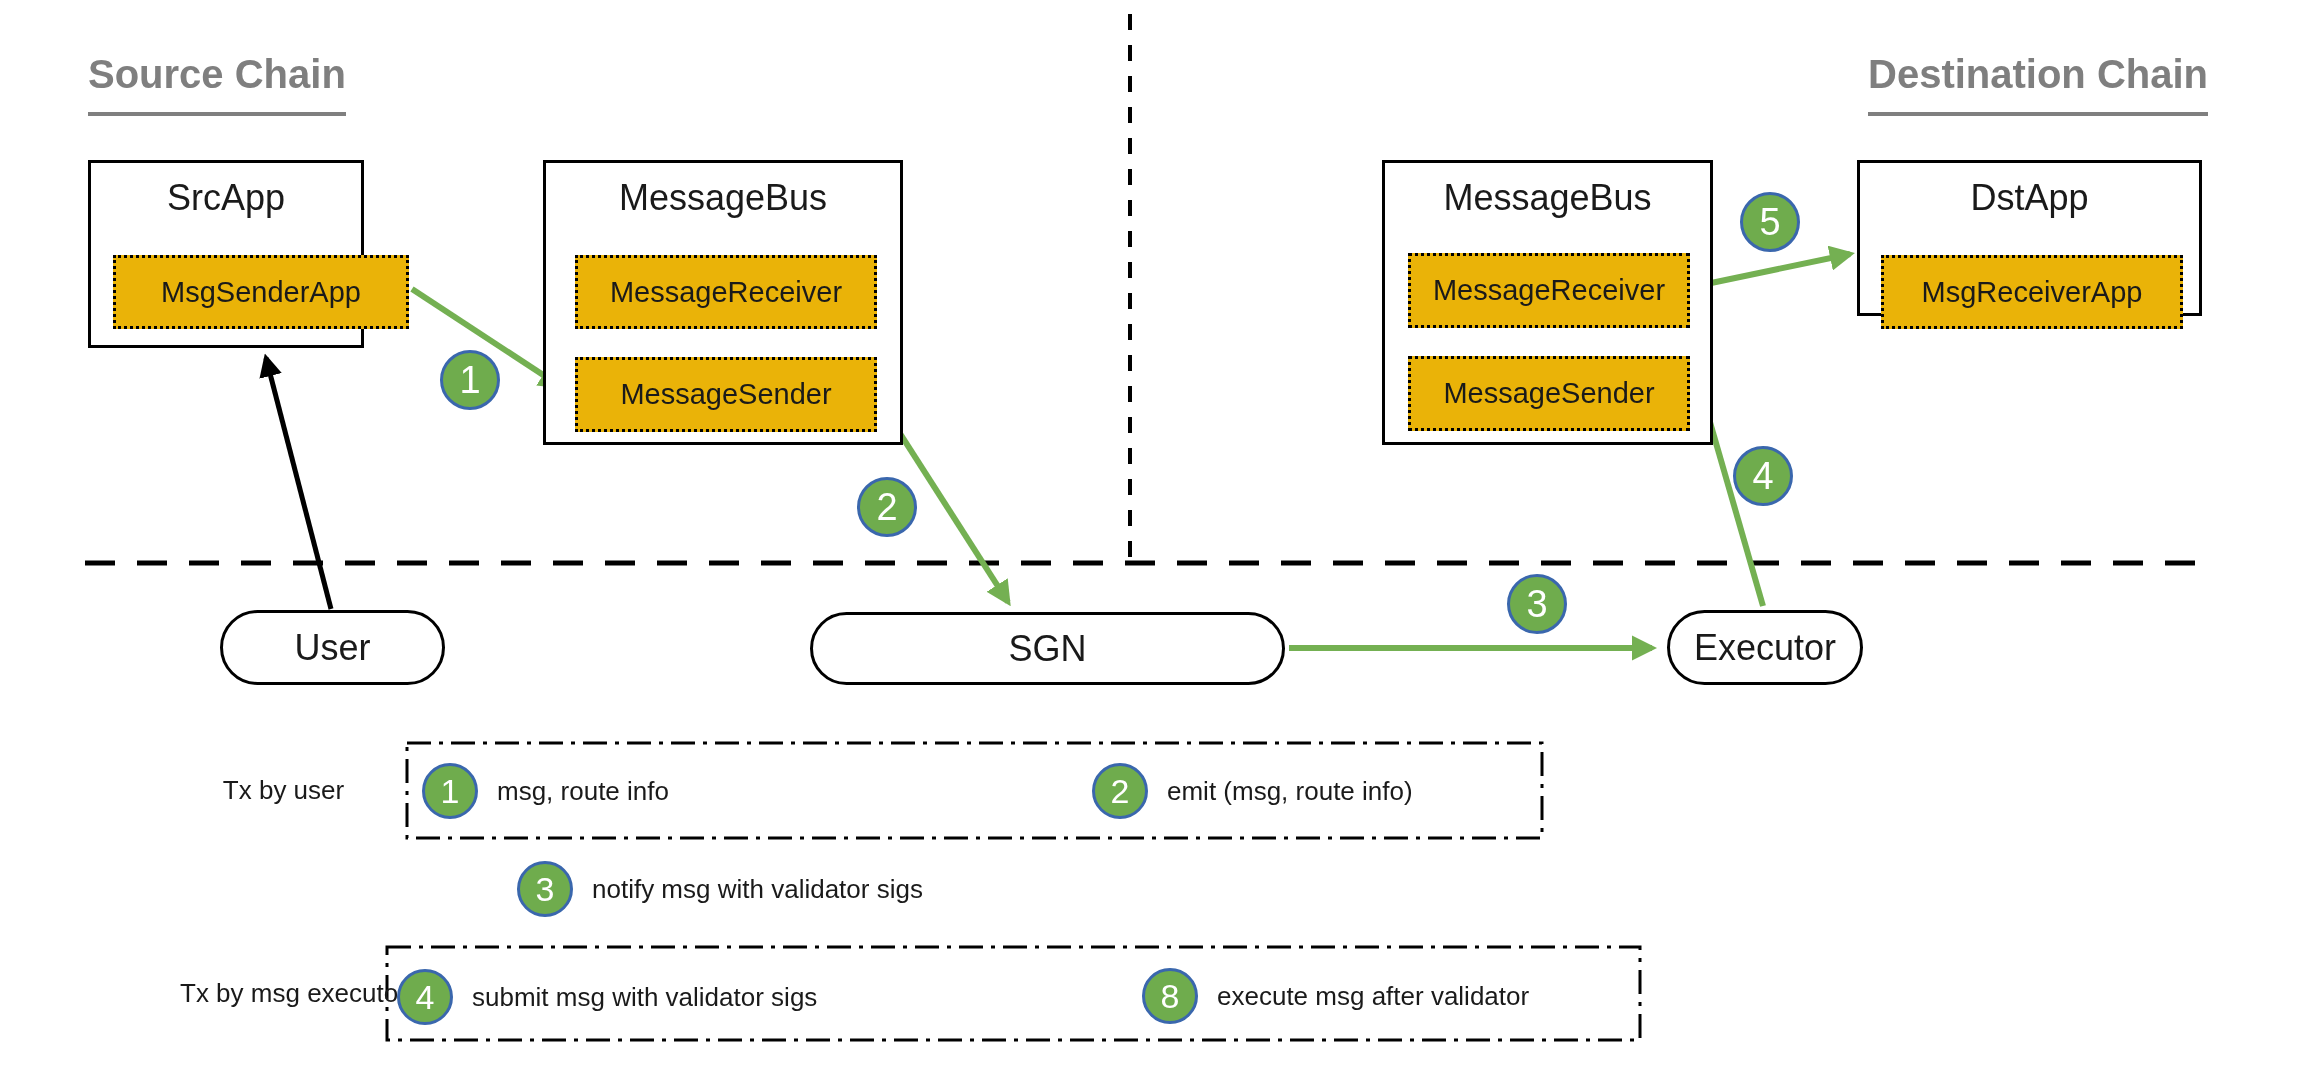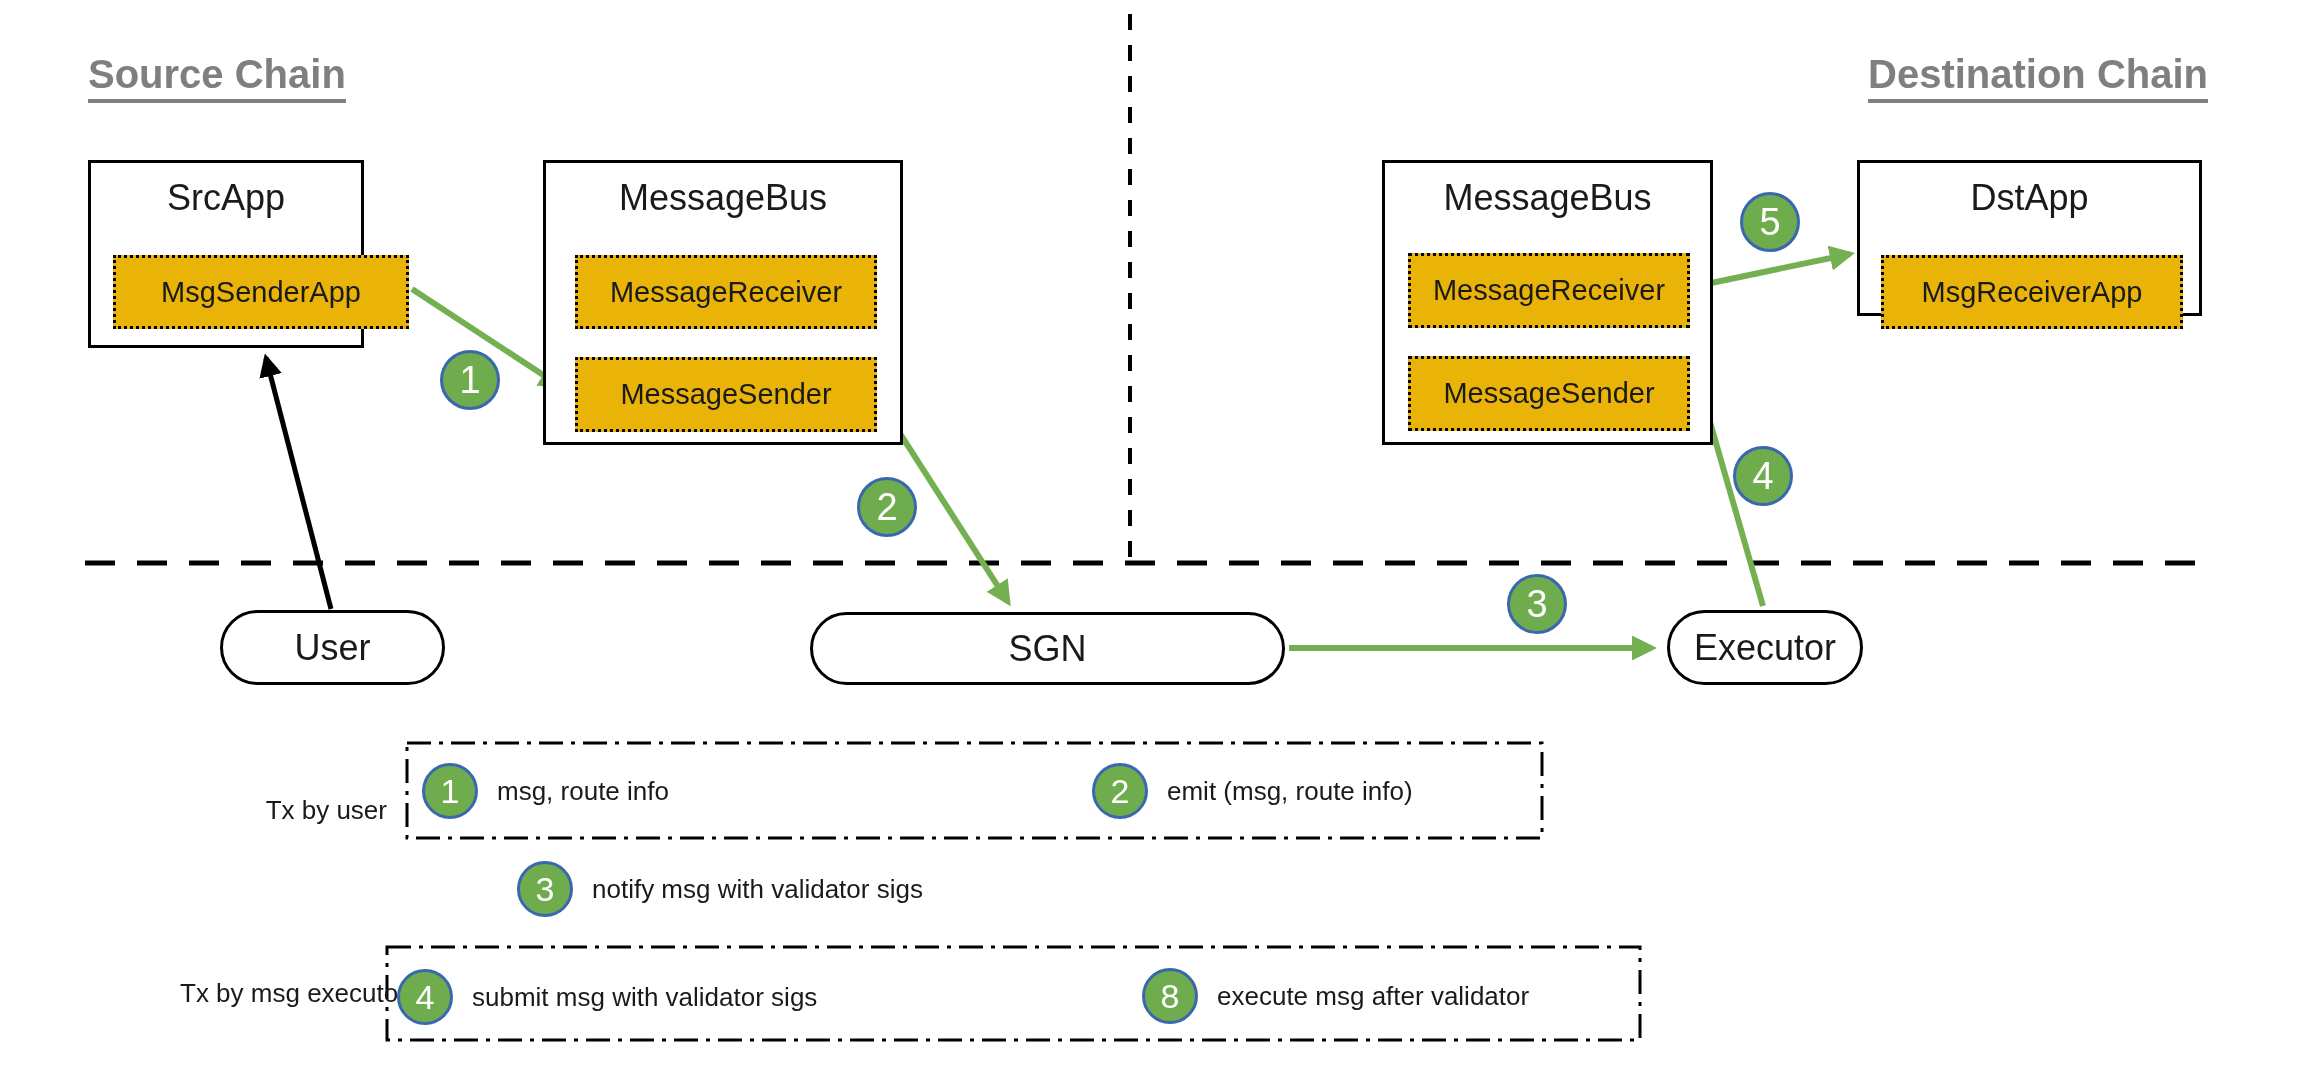--- a/index.html
+++ b/index.html
@@ -3,21 +3,21 @@
 <meta charset="utf-8">
 <style>
   html,body{margin:0;padding:0;background:#fff;}
   #canvas{
     position:relative;width:2304px;height:1078px;background:#ffffff;
     font-family:"Liberation Sans", sans-serif;color:#1a1a1a;overflow:hidden;
   }
   svg.overlay{position:absolute;left:0;top:0;width:2304px;height:1078px;pointer-events:none;}
   .chain-heading{
     position:absolute;font-size:40px;font-weight:bold;color:var(--heading-gray,#7f7f7f);
-    border-bottom:4px solid var(--heading-gray,#7f7f7f);padding-bottom:2px;white-space:nowrap;
+    border-bottom:4px solid var(--heading-gray,#7f7f7f);padding-bottom:15px;white-space:nowrap;
   }
   .box{position:absolute;border:3px solid #000;background:#fff;box-sizing:border-box;}
   .box-title{text-align:center;font-size:36px;margin-top:14px;}
   .dotted{
     position:absolute;border:3px dotted #000;box-sizing:border-box;background:#eab308;
     display:flex;align-items:center;justify-content:center;font-size:29px;white-space:nowrap;
   }
   .pill{
     position:absolute;border:3px solid #000;border-radius:999px;background:#fff;box-sizing:border-box;
     display:flex;align-items:center;justify-content:center;font-size:36px;
@@ -93,21 +93,21 @@
   <div class="pill" style="left:220px;top:610px;width:225px;height:75px;">User</div>
   <div class="pill" style="left:1667px;top:610px;width:196px;height:75px;">Executor</div>
   <div class="pill" style="left:810px;top:612px;width:475px;height:73px;">SGN</div>
 
   <div class="badge" style="left:470px;top:380px;">1</div>
   <div class="badge" style="left:887px;top:507px;">2</div>
   <div class="badge" style="left:1537px;top:604px;">3</div>
   <div class="badge" style="left:1763px;top:476px;">4</div>
   <div class="badge" style="left:1770px;top:222px;">5</div>
 
-  <div class="legend-label" style="left:180px;top:810px;width:207px;text-align:right;">Tx by user</div>
+  <div class="legend-label" style="left:180px;top:790px;width:207px;text-align:center;">Tx by user</div>
 
   <div class="badge small" style="left:450px;top:791px;">1</div>
   <div class="legend-text" style="left:497px;top:791px;">msg, route info</div>
 
   <div class="badge small" style="left:1120px;top:791px;">2</div>
   <div class="legend-text" style="left:1167px;top:791px;">emit (msg, route info)</div>
 
   <div class="badge small" style="left:545px;top:889px;">3</div>
   <div class="legend-text" style="left:592px;top:889px;">notify msg with validator sigs</div>
 

